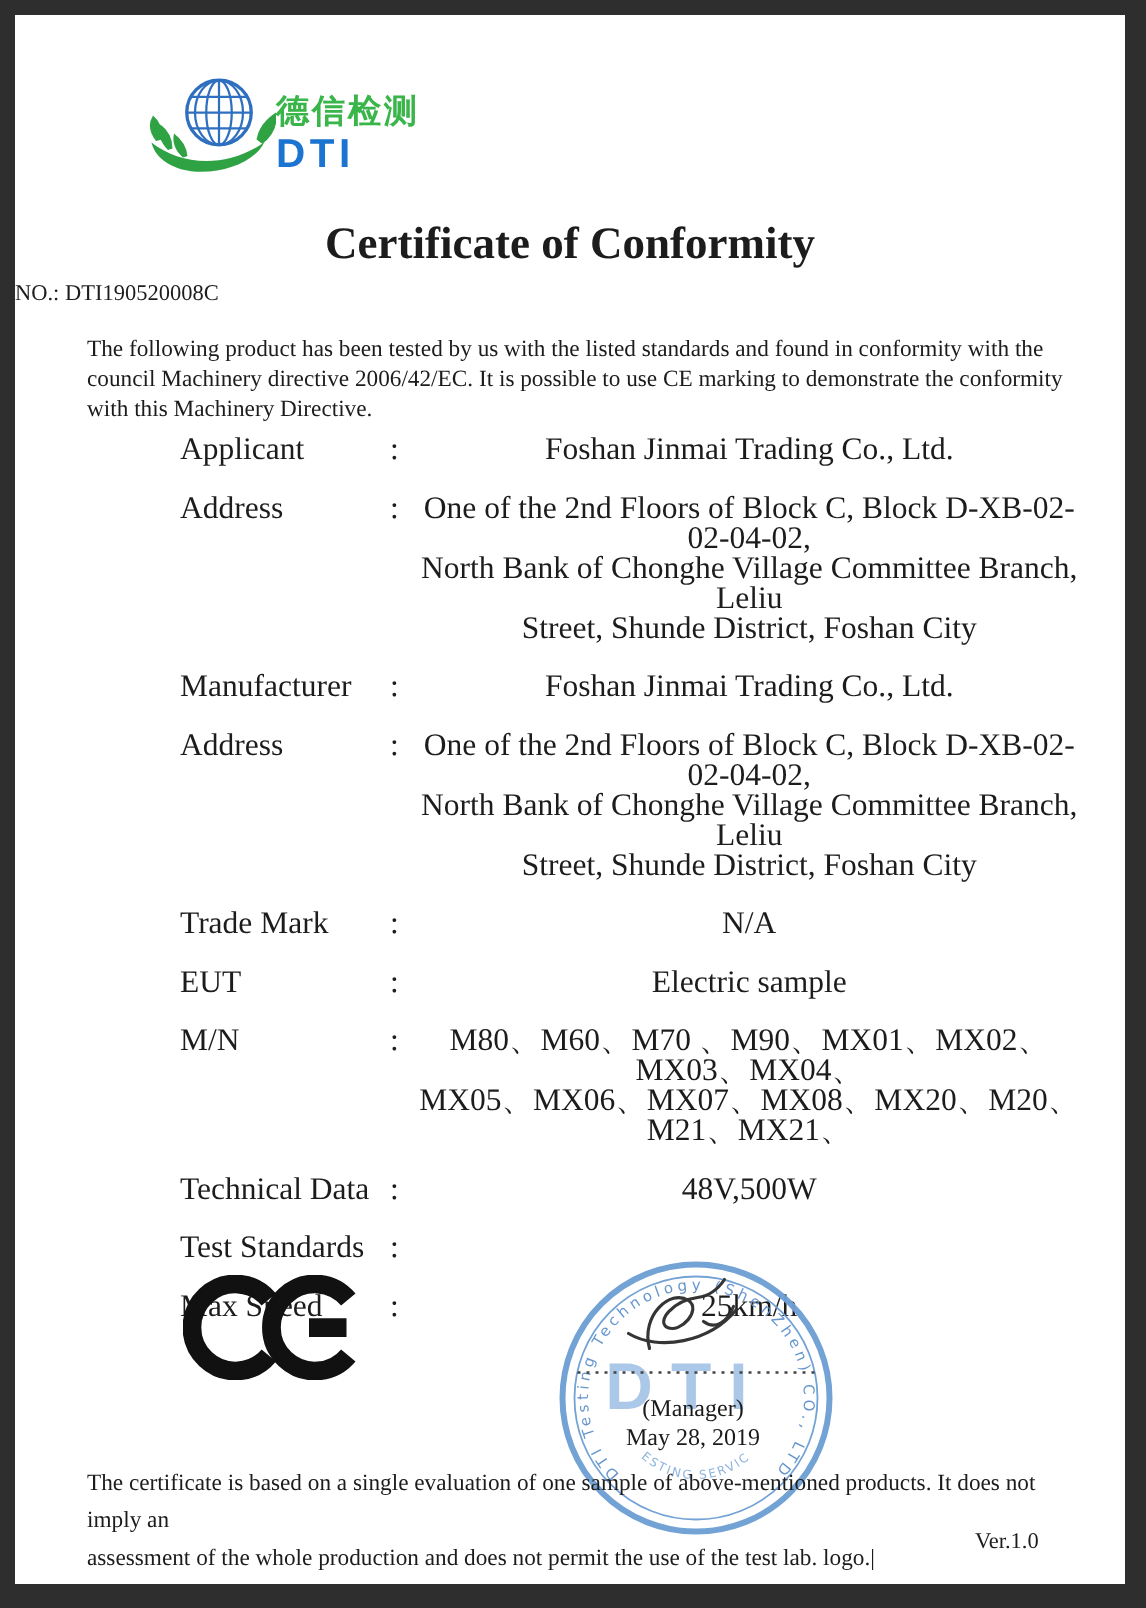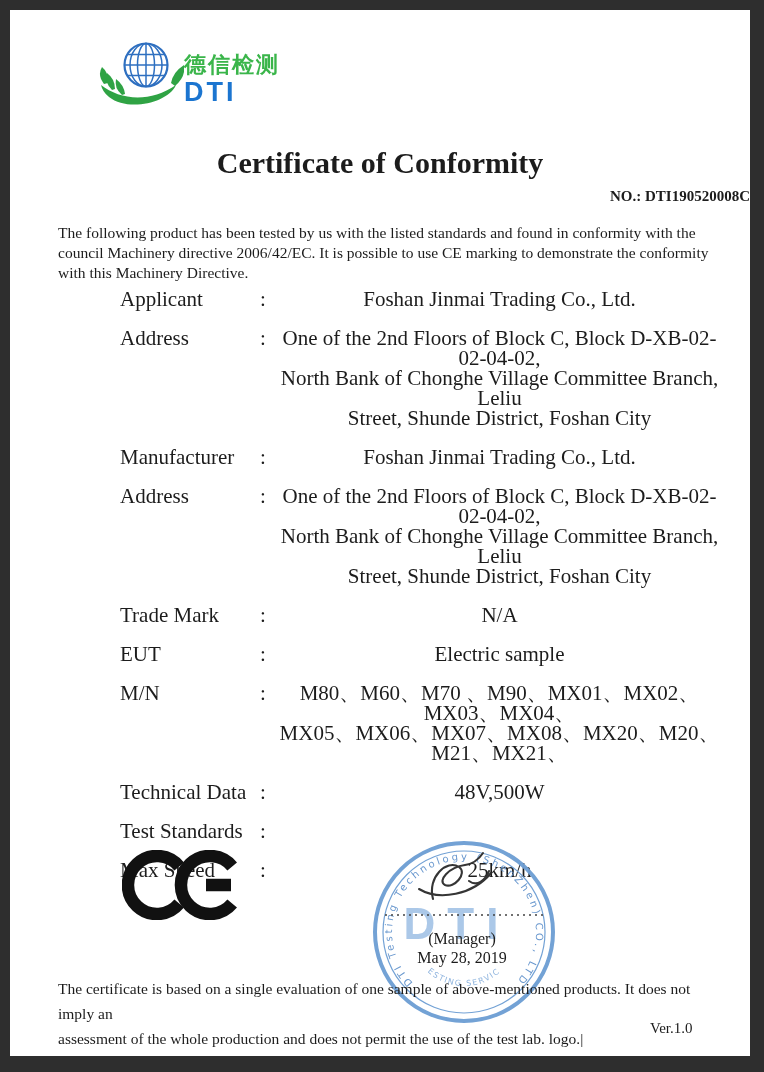--- a/index.html
+++ b/index.html
@@ -1,28 +1,28 @@
 <!DOCTYPE html>
 <html><head>
 <meta charset="utf-8">
 <style>
   html,body{margin:0;padding:0;}
   body{width:764px;height:1072px;background:#2e2e2e;overflow:hidden;}
   .frame{width:764px;height:1072px;box-sizing:border-box;padding:10px 14px 16px 10px;background:#2e2e2e;}
   .page{position:relative;width:100%;height:100%;background:#ffffff;font-family:"Liberation Serif",serif;color:#1c1c1c;}
 
   
-  .logo{position:absolute;left:88px;top:30px;display:flex;align-items:flex-start;}
+  .logo{position:absolute;left:88px;top:40px;display:flex;align-items:flex-start;}
   .logo-art{width:86px;height:74px;}
   .logo-text{margin-left:0px;margin-top:12px;}
   .logo-cn{color:#3ab54a;font-family:"DejaVu Sans",sans-serif;font-weight:bold;font-size:22px;letter-spacing:2px;line-height:26px;}
   .logo-abbr{color:#1b75d0;font-family:"Liberation Sans",sans-serif;font-weight:bold;font-size:27px;letter-spacing:3px;line-height:28px;}
 
   .title{position:absolute;top:136px;left:0;right:0;text-align:center;font-size:30px;font-weight:bold;margin:0;}
-  .cert-no{position:absolute;top:178px;left:0;right:0;text-align:right;font-weight:bold;font-size:15px;}
+  .cert-no{position:absolute;top:178px;left:0;right:0;text-align:left;font-weight:normal;font-size:15px;}
   .intro{position:absolute;top:213px;left:48px;width:660px;font-size:15.5px;line-height:20px;margin:0;}
 
   .fields{position:absolute;top:279px;left:110px;right:30px;}
   .row{display:flex;margin-bottom:19px;font-size:21px;line-height:20px;}
   .row .label{width:140px;flex:none;}
   .row .colon{width:10px;flex:none;margin-right:9px;}
   .row .value{flex:1;text-align:center;}
 
   .ce{position:absolute;left:112px;top:840px;}
   .stamp{position:absolute;left:359px;top:827px;opacity:.97;}

